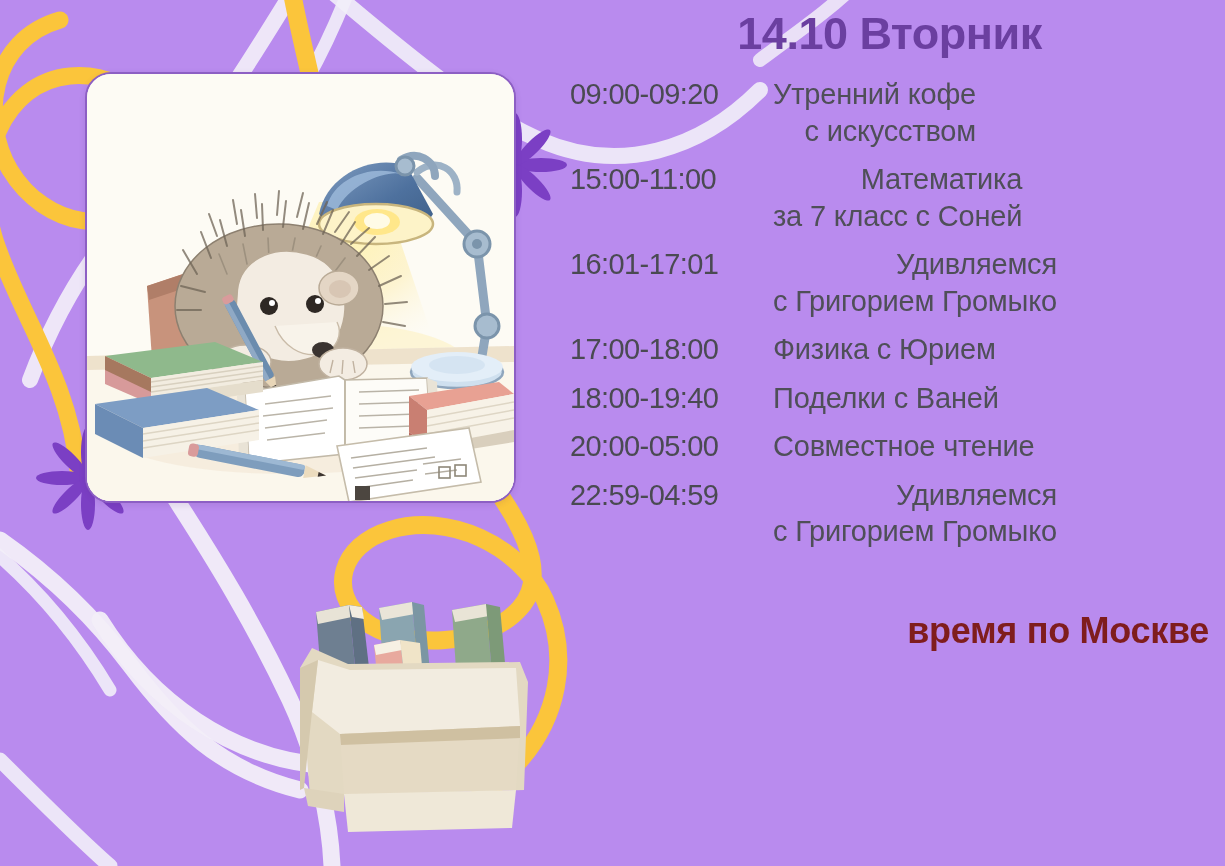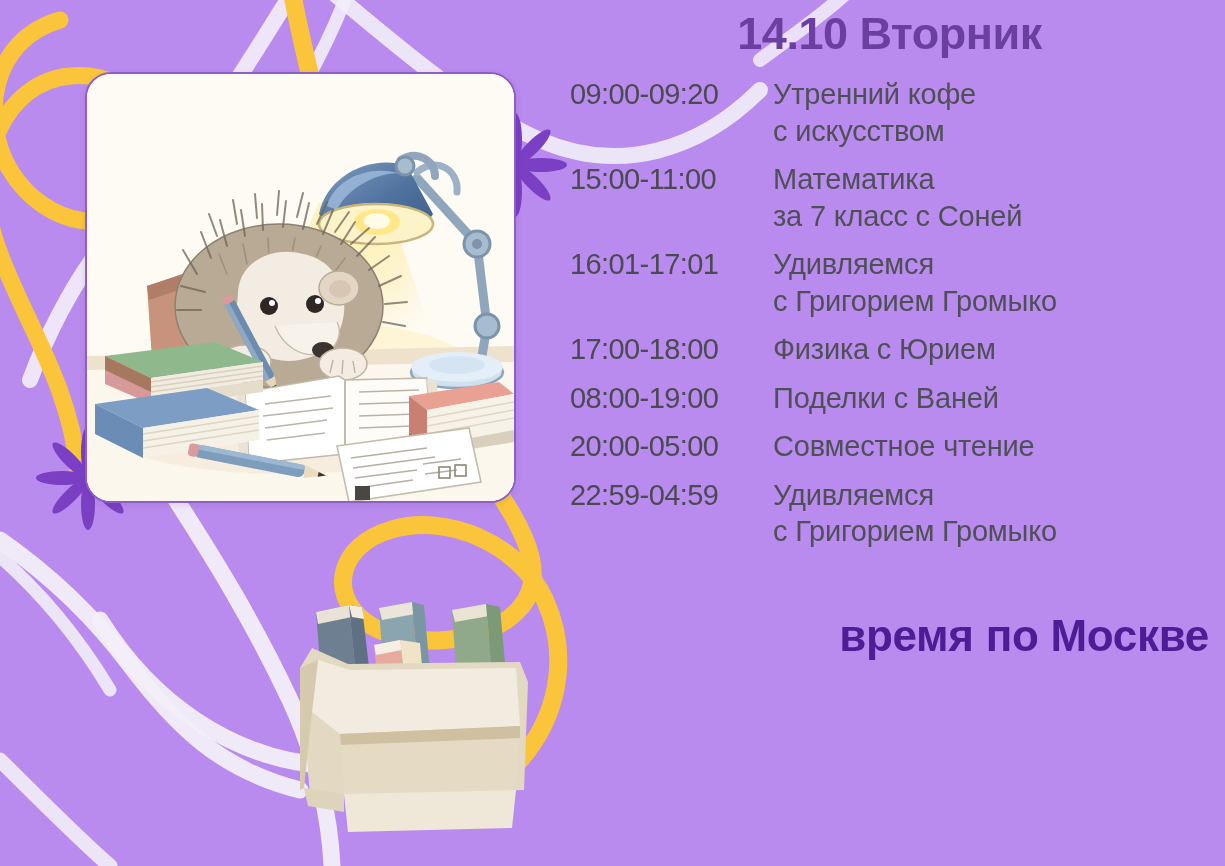--- a/index.html
+++ b/index.html
@@ -78,28 +78,29 @@
     letter-spacing: -0.6px;
     line-height: 1.26;
     white-space: nowrap;
   }
   .row-event {
     font-size: 29px;
     color: #4f4f58;
     line-height: 1.26;
     letter-spacing: -0.2px;
     white-space: pre-line;
+    text-align: right;
   }
   #moscow-note {
     position: absolute;
     right: 16px;
-    bottom: 17px;
-    font-size: 44px;
+    bottom: 26px;
+    font-size: 36px;
     font-weight: bold;
-    color: #4c1d95;
+    color: #7f1d1d;
     letter-spacing: -0.3px;
     white-space: nowrap;
   }
 </style>
 </head>
 <body>
 
 <div id="poster">
 
   <svg id="bg-decor" viewBox="0 0 1225 866" xmlns="http://www.w3.org/2000/svg">
@@ -409,21 +410,21 @@
         <div class="row-event">Удивляемся
 с Григорием Громыко</div>
       </div>
 
       <div class="schedule-row">
         <div class="row-time">17:00-18:00</div>
         <div class="row-event">Физика с Юрием</div>
       </div>
 
       <div class="schedule-row">
-        <div class="row-time">08:00-19:00</div>
+        <div class="row-time">18:00-19:40</div>
         <div class="row-event">Поделки с Ваней</div>
       </div>
 
       <div class="schedule-row">
         <div class="row-time">20:00-05:00</div>
         <div class="row-event">Совместное чтение</div>
       </div>
 
       <div class="schedule-row">
         <div class="row-time">22:59-04:59</div>

